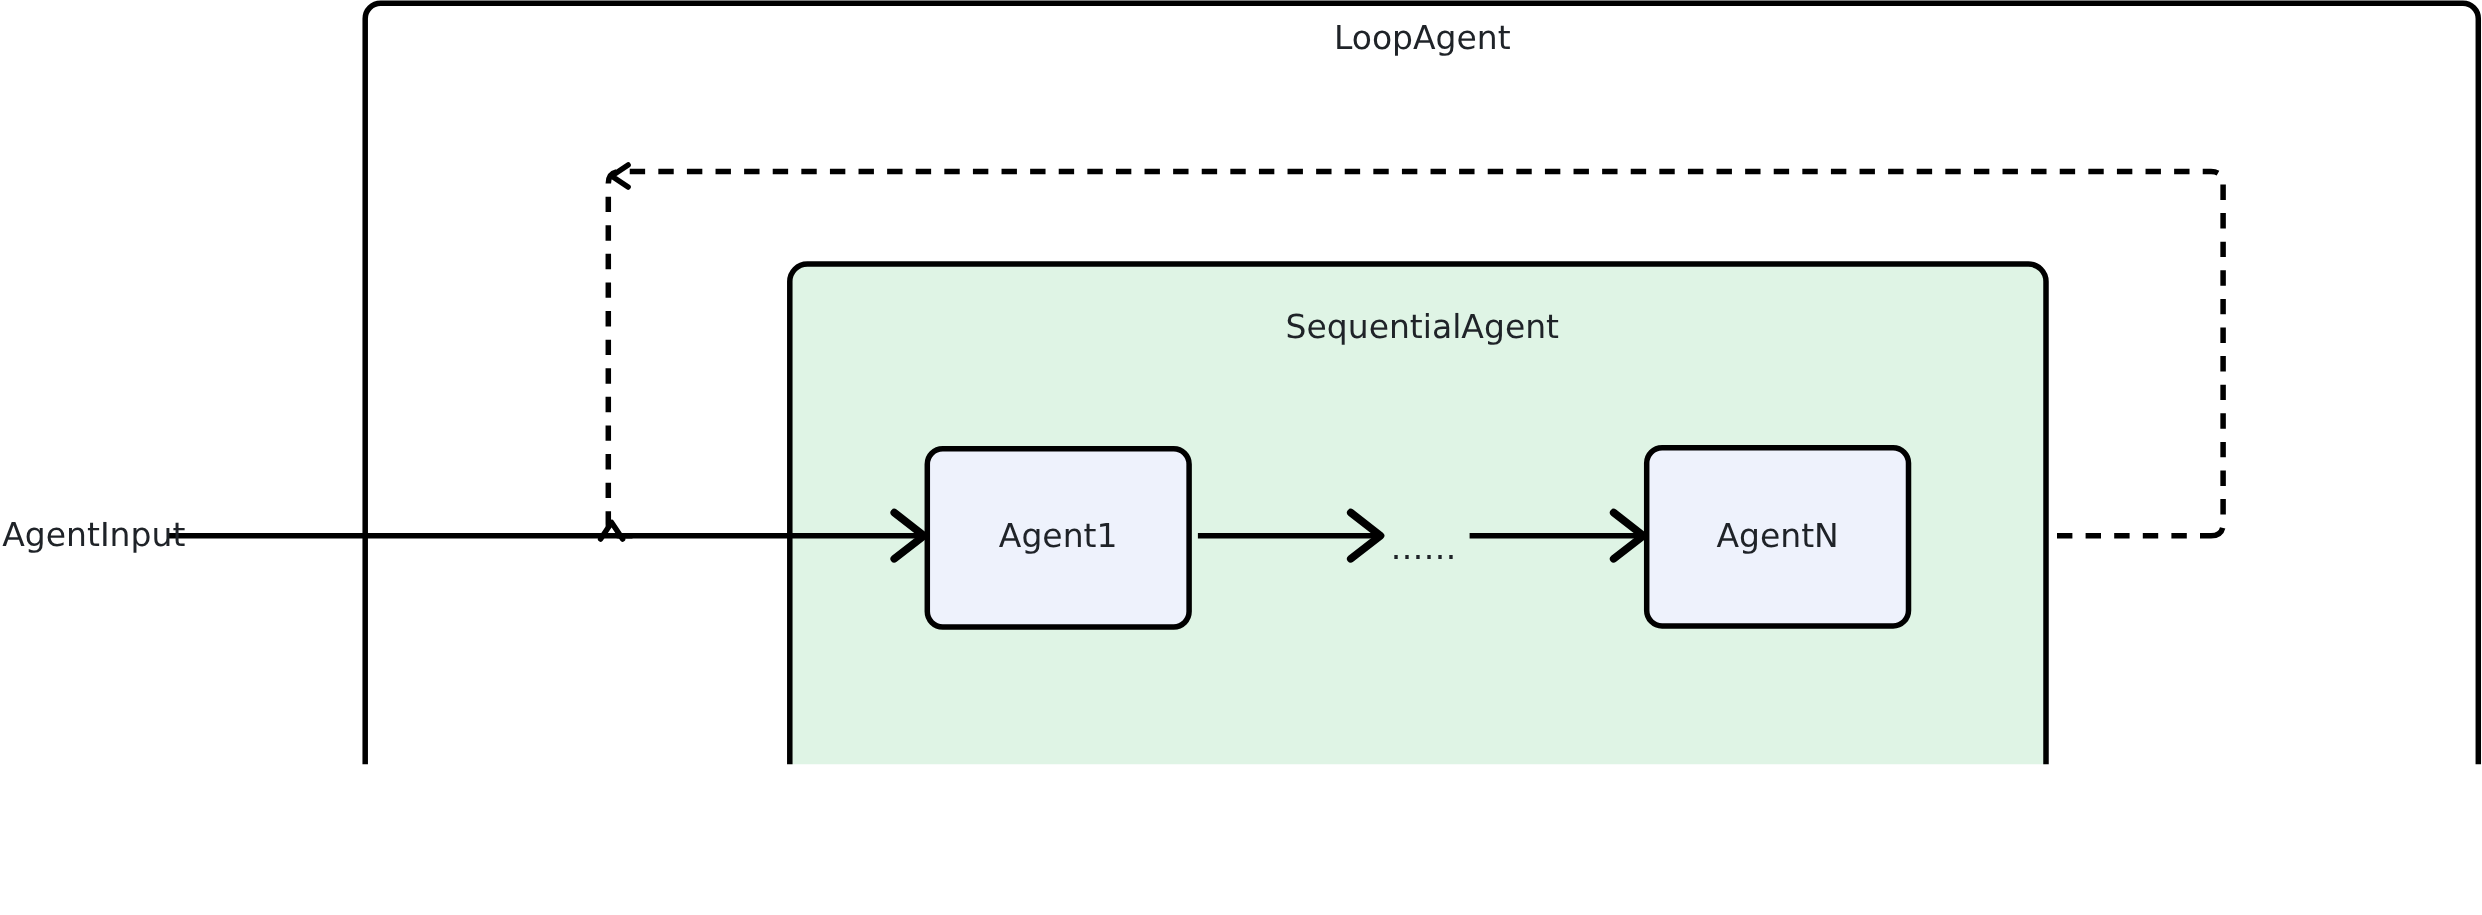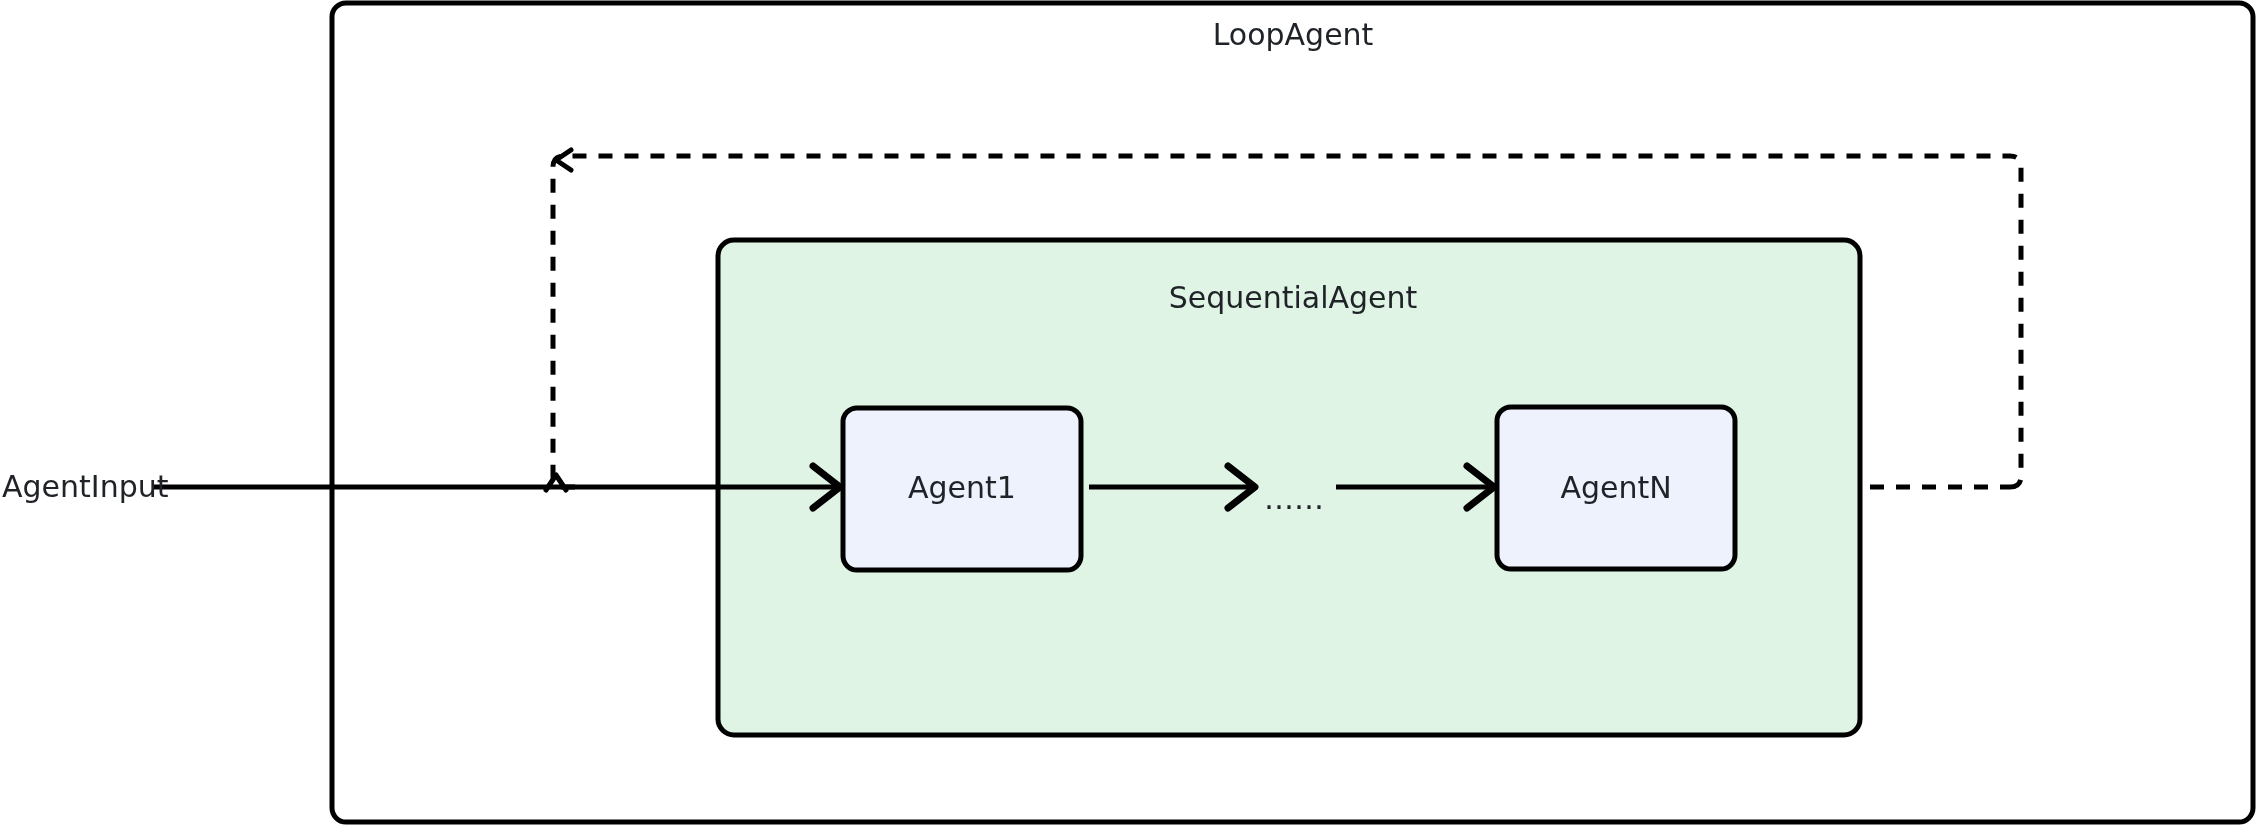--- a/index.html
+++ b/index.html
@@ -6,21 +6,21 @@
     margin: 0;
     padding: 0;
     background: #ffffff;
   }
   body {
     font-family: "DejaVu Sans", sans-serif;
   }
   #canvas {
     position: relative;
     width: 2256px;
-    height: 832px;
+    height: 695px;
     background: #ffffff;
     overflow: hidden;
   }
   svg#diagram {
     position: absolute;
     left: 0;
     top: 0;
     width: 2256px;
     height: 832px;
     display: block;

